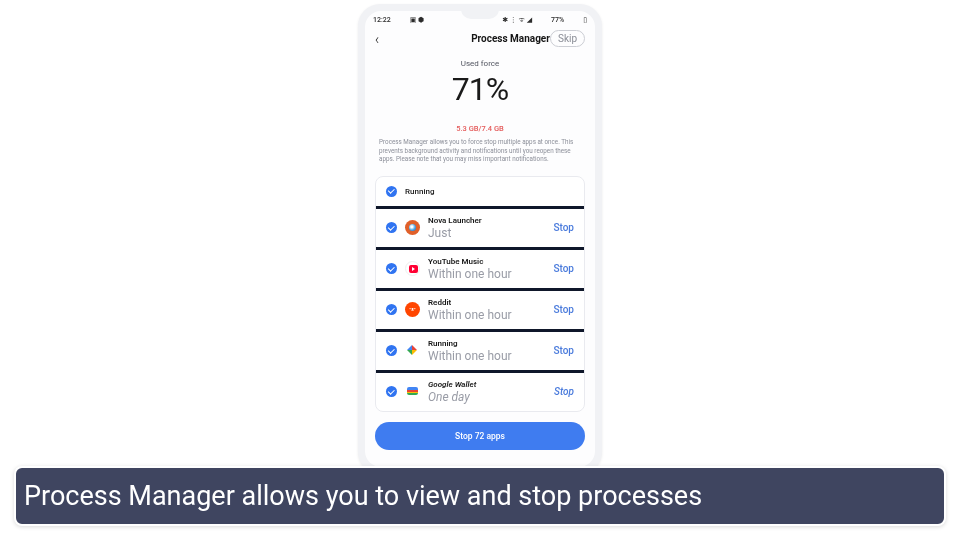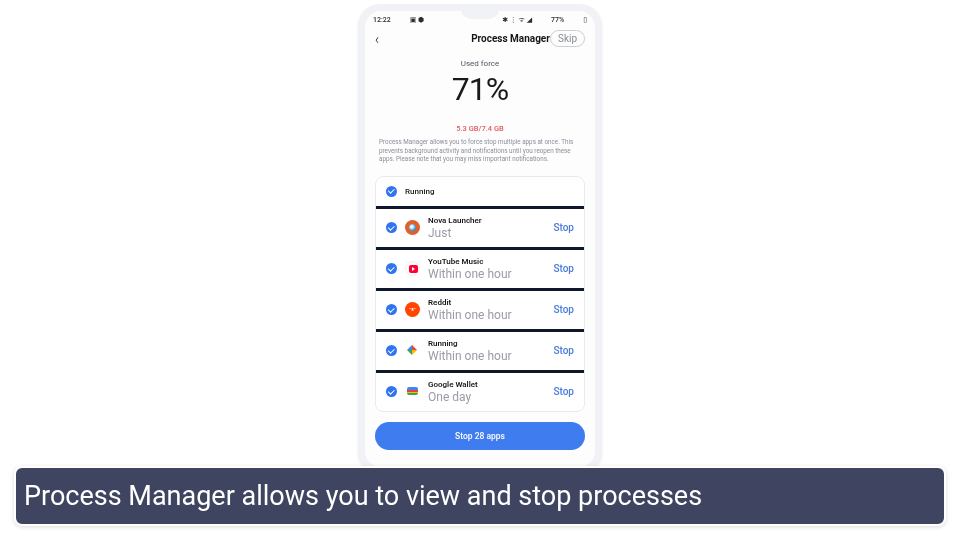--- a/index.html
+++ b/index.html
@@ -67,21 +67,21 @@
     border: 1px solid #e9eaef;
     border-radius: 8px;
     overflow: hidden;
   }
   .row {
     display: flex; align-items: center;
     padding: 7px 10px;
     border-bottom: 3px solid #0f172a;
     gap: 8px;
   }
-  .row:last-child { border-bottom: none; }
+  .row:last-child { border-bottom: none; font-style: italic; }
   .row-header { padding: 9px 10px; }
   .check {
     width: 11px; height: 11px;
     border-radius: 50%;
     background: #3074f1;
     display: flex; align-items: center; justify-content: center;
     flex-shrink: 0;
   }
   .check::after {
     content: ""; width: 5px; height: 3px;
@@ -223,17 +223,17 @@
         <span class="check"></span>
         <span class="app-icon ic-wallet"></span>
         <span class="row-text">
           <span class="app-name">Google Wallet</span>
           <span class="app-time">One day</span>
         </span>
         <span class="stop-link">Stop</span>
       </div>
     </div>
 
-    <div class="cta">Stop 28 apps</div>
+    <div class="cta">Stop 72 apps</div>
   </div>
 </div>
 
 <div class="caption">Process Manager allows you to view and stop processes</div>
 
 </body></html>

